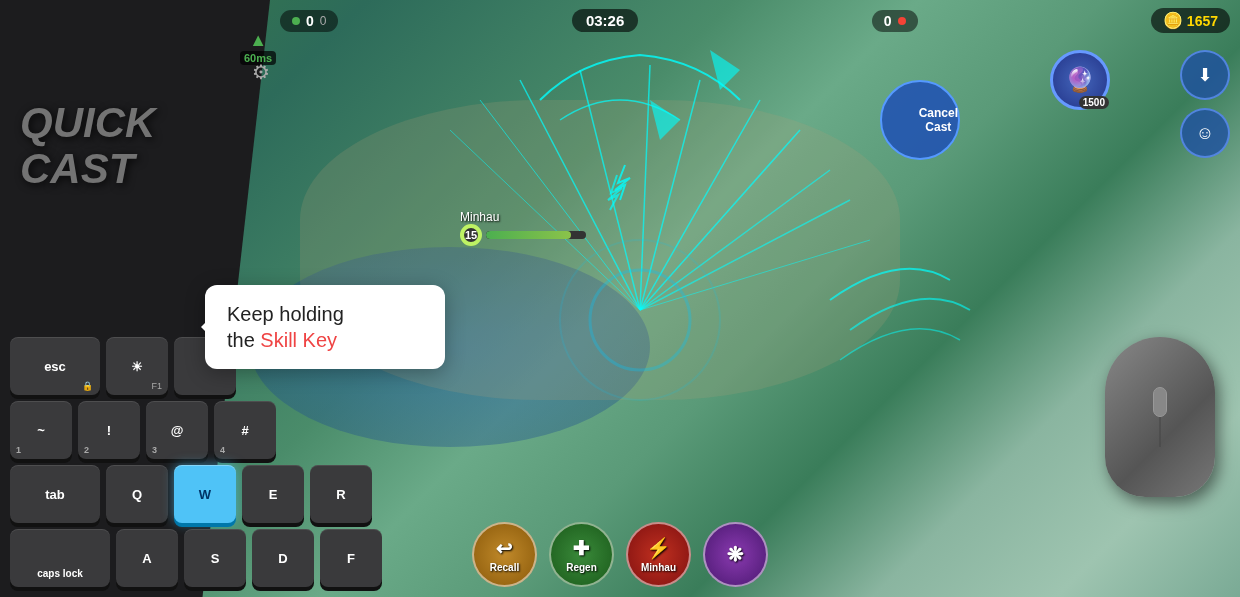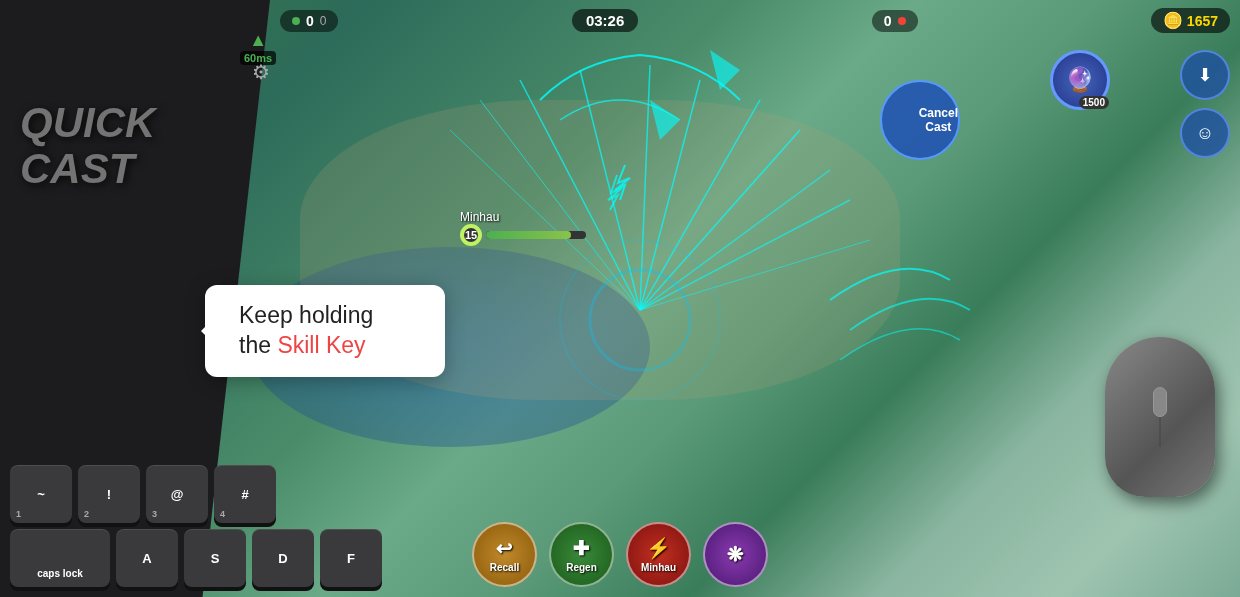--- a/index.html
+++ b/index.html
@@ -134,25 +134,24 @@
       content: '';
       position: absolute;
       left: -12px;
       top: 50%;
       transform: translateY(-50%);
       border: 8px solid transparent;
       border-right-color: white;
     }
 
     .tooltip-text {
-      font-size: 23px;
+      font-size: 20px;
       color: #222;
       line-height: 1.3;
       font-weight: 400;
-      margin-left: 12px;
     }
 
     .tooltip-text .skill-key {
       color: #ef4444;
       font-weight: 400;
     }
 
     
     .game-hud {
       position: absolute;
@@ -586,40 +585,68 @@
 <div class="tooltip-bubble">
   <div class="tooltip-text">
     <span>Keep holding</span><br>
     <span>the </span><span class="skill-key">Skill Key</span>
   </div>
 </div>
 
 <div class="keyboard-area">
   <div class="keyboard-rows">
 
+    <div class="key-row">
+      <div class="key wide">
+        <span>esc</span>
+        <span class="key-sub">🔒</span>
+      </div>
+      <div class="key">
+        <span>☀</span>
+        <span class="key-sub">F1</span>
+      </div>
+      <div class="key"></div>
+    </div>
 
     <div class="key-row">
       <div class="key">
         <span>~</span>
         <span class="key-sub-left">1</span>
       </div>
       <div class="key">
         <span>!</span>
         <span class="key-sub-left">2</span>
       </div>
       <div class="key">
         <span>@</span>
         <span class="key-sub-left">3</span>
       </div>
       <div class="key">
         <span>#</span>
         <span class="key-sub-left">4</span>
       </div>
     </div>
 
+    <div class="key-row">
+      <div class="key wide">
+        <span>tab</span>
+      </div>
+      <div class="key">
+        <span>Q</span>
+      </div>
+      <div class="key highlight">
+        <span>W</span>
+      </div>
+      <div class="key">
+        <span>E</span>
+      </div>
+      <div class="key">
+        <span>R</span>
+      </div>
+    </div>
 
     <div class="key-row">
       <div class="key wider">
         <span style="font-size:10px;margin-top:30px;">caps lock</span>
       </div>
       <div class="key">
         <span>A</span>
       </div>
       <div class="key">
         <span>S</span>

